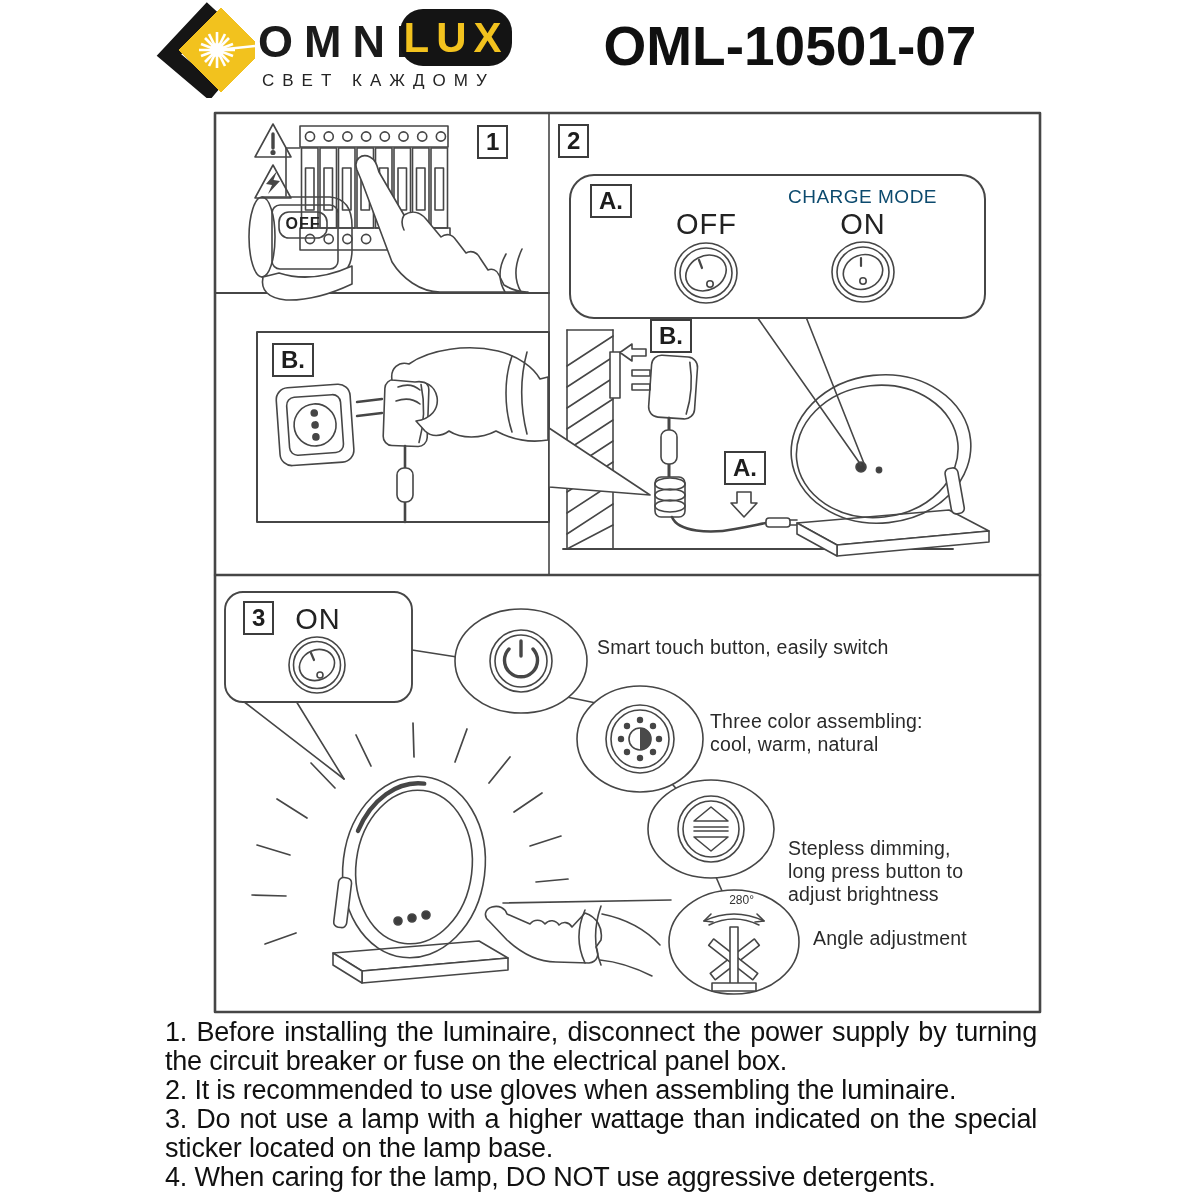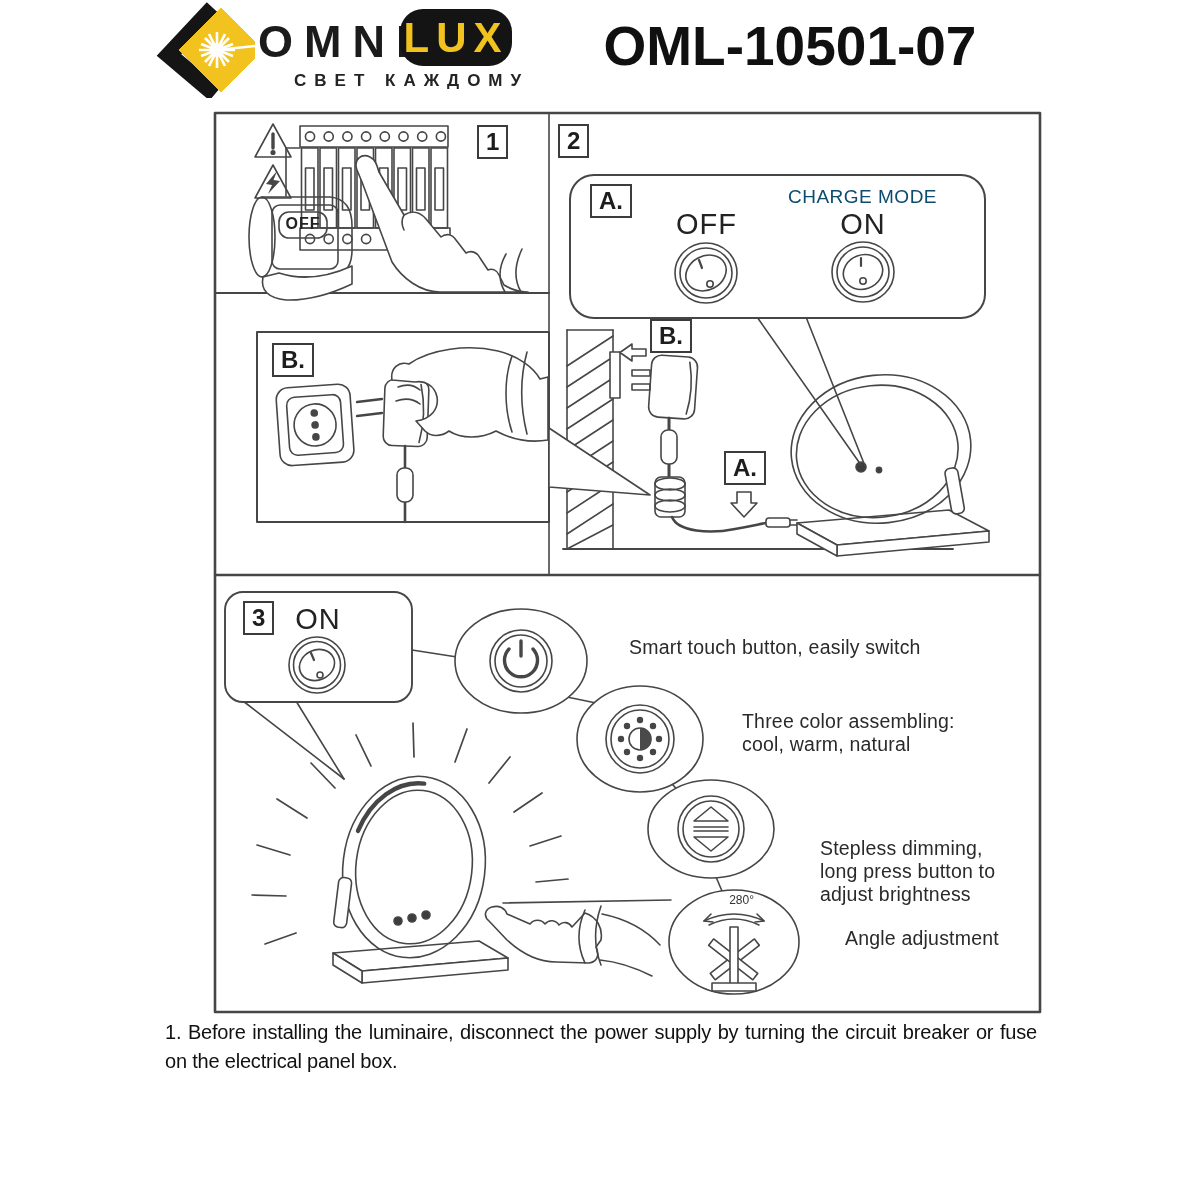--- a/index.html
+++ b/index.html
@@ -5,31 +5,31 @@
   html,body{margin:0;padding:0;}
   body{
     width:1200px;height:1200px;position:relative;background:#ffffff;
     font-family:"Liberation Sans", sans-serif;color:#161616;overflow:hidden;
   }
   .abs{position:absolute;}
   
   .brand-primary{font-size:45px;font-weight:700;letter-spacing:11px;color:#1b1b1b;}
   .brand-box{background:#141414;color:#f2c21e;display:flex;align-items:center;justify-content:center;
     font-size:42px;font-weight:700;letter-spacing:7px;}
-  .brand-tagline{font-size:17px;font-weight:700;letter-spacing:8px;color:#242424;margin-left:32px;}
+  .brand-tagline{font-size:17px;font-weight:400;letter-spacing:8px;color:#242424;}
   .model-number{font-size:55px;font-weight:700;letter-spacing:0px;color:#101010;text-align:center;}
   
   .tag{border:2.5px solid #3c3c3c;background:#fff;font-weight:700;text-align:center;
     font-size:24px;line-height:1.15;padding:1px 7px;color:#1d1d1d;}
   .sw-lbl{font-size:29px;font-weight:500;color:#222;text-align:center;letter-spacing:1px;}
   .small-cap{font-size:19px;font-weight:500;letter-spacing:0.5px;color:#0c4a6e;}
-  .feature{font-size:19.5px;line-height:23px;color:#2a2a2a;letter-spacing:0.2px;margin-left:32px;}
+  .feature{font-size:19.5px;line-height:23px;color:#2a2a2a;letter-spacing:0.2px;}
   .deg{font-size:12px;color:#333;text-align:right;font-weight:500;}
   .off-mini{font-size:16px;font-weight:700;letter-spacing:1px;color:#222;text-align:center;}
-  .instructions{font-size:20px;line-height:29px;color:#111;letter-spacing:-0.2px;}
+  .instructions{font-size:27px;line-height:29px;color:#111;letter-spacing:-0.2px;}
   .instructions p{margin:0;text-align:justify;}
 </style>
 </head>
 <body>
 
 <div class="abs" style="left:155px;top:2px;width:100px;height:96px;">
   <svg width="100" height="96" viewBox="0 0 100 96">
     <polyline points="58,6 14,53 60,92" fill="none" stroke="#151515" stroke-width="17"></polyline>
     <polygon points="66,6 108,48 66,90 24,48" fill="#f2c21e" stroke="#f2c21e"></polygon>
     <g stroke="#ffffff" stroke-width="2.6">
@@ -352,13 +352,16 @@
 </div>
 <div class="abs feature" style="left:788px;top:837px;">
   <div>Stepless dimming,</div>
   <div>long press button to</div>
   <div>adjust brightness</div>
 </div>
 <div class="abs feature" style="left:813px;top:927px;">Angle adjustment</div>
 
 <div class="abs instructions" style="left:165px;top:1018px;width:872px;">
   <p>1. Before installing the luminaire, disconnect the power supply by turning the circuit breaker or fuse on the electrical panel box.</p>
+  <p>2. It is recommended to use gloves when assembling the luminaire.</p>
+  <p>3. Do not use a lamp with a higher wattage than indicated on the special sticker located on the lamp base.</p>
+  <p>4. When caring for the lamp, DO NOT use aggressive detergents.</p>
 </div>
 
 </body></html>

